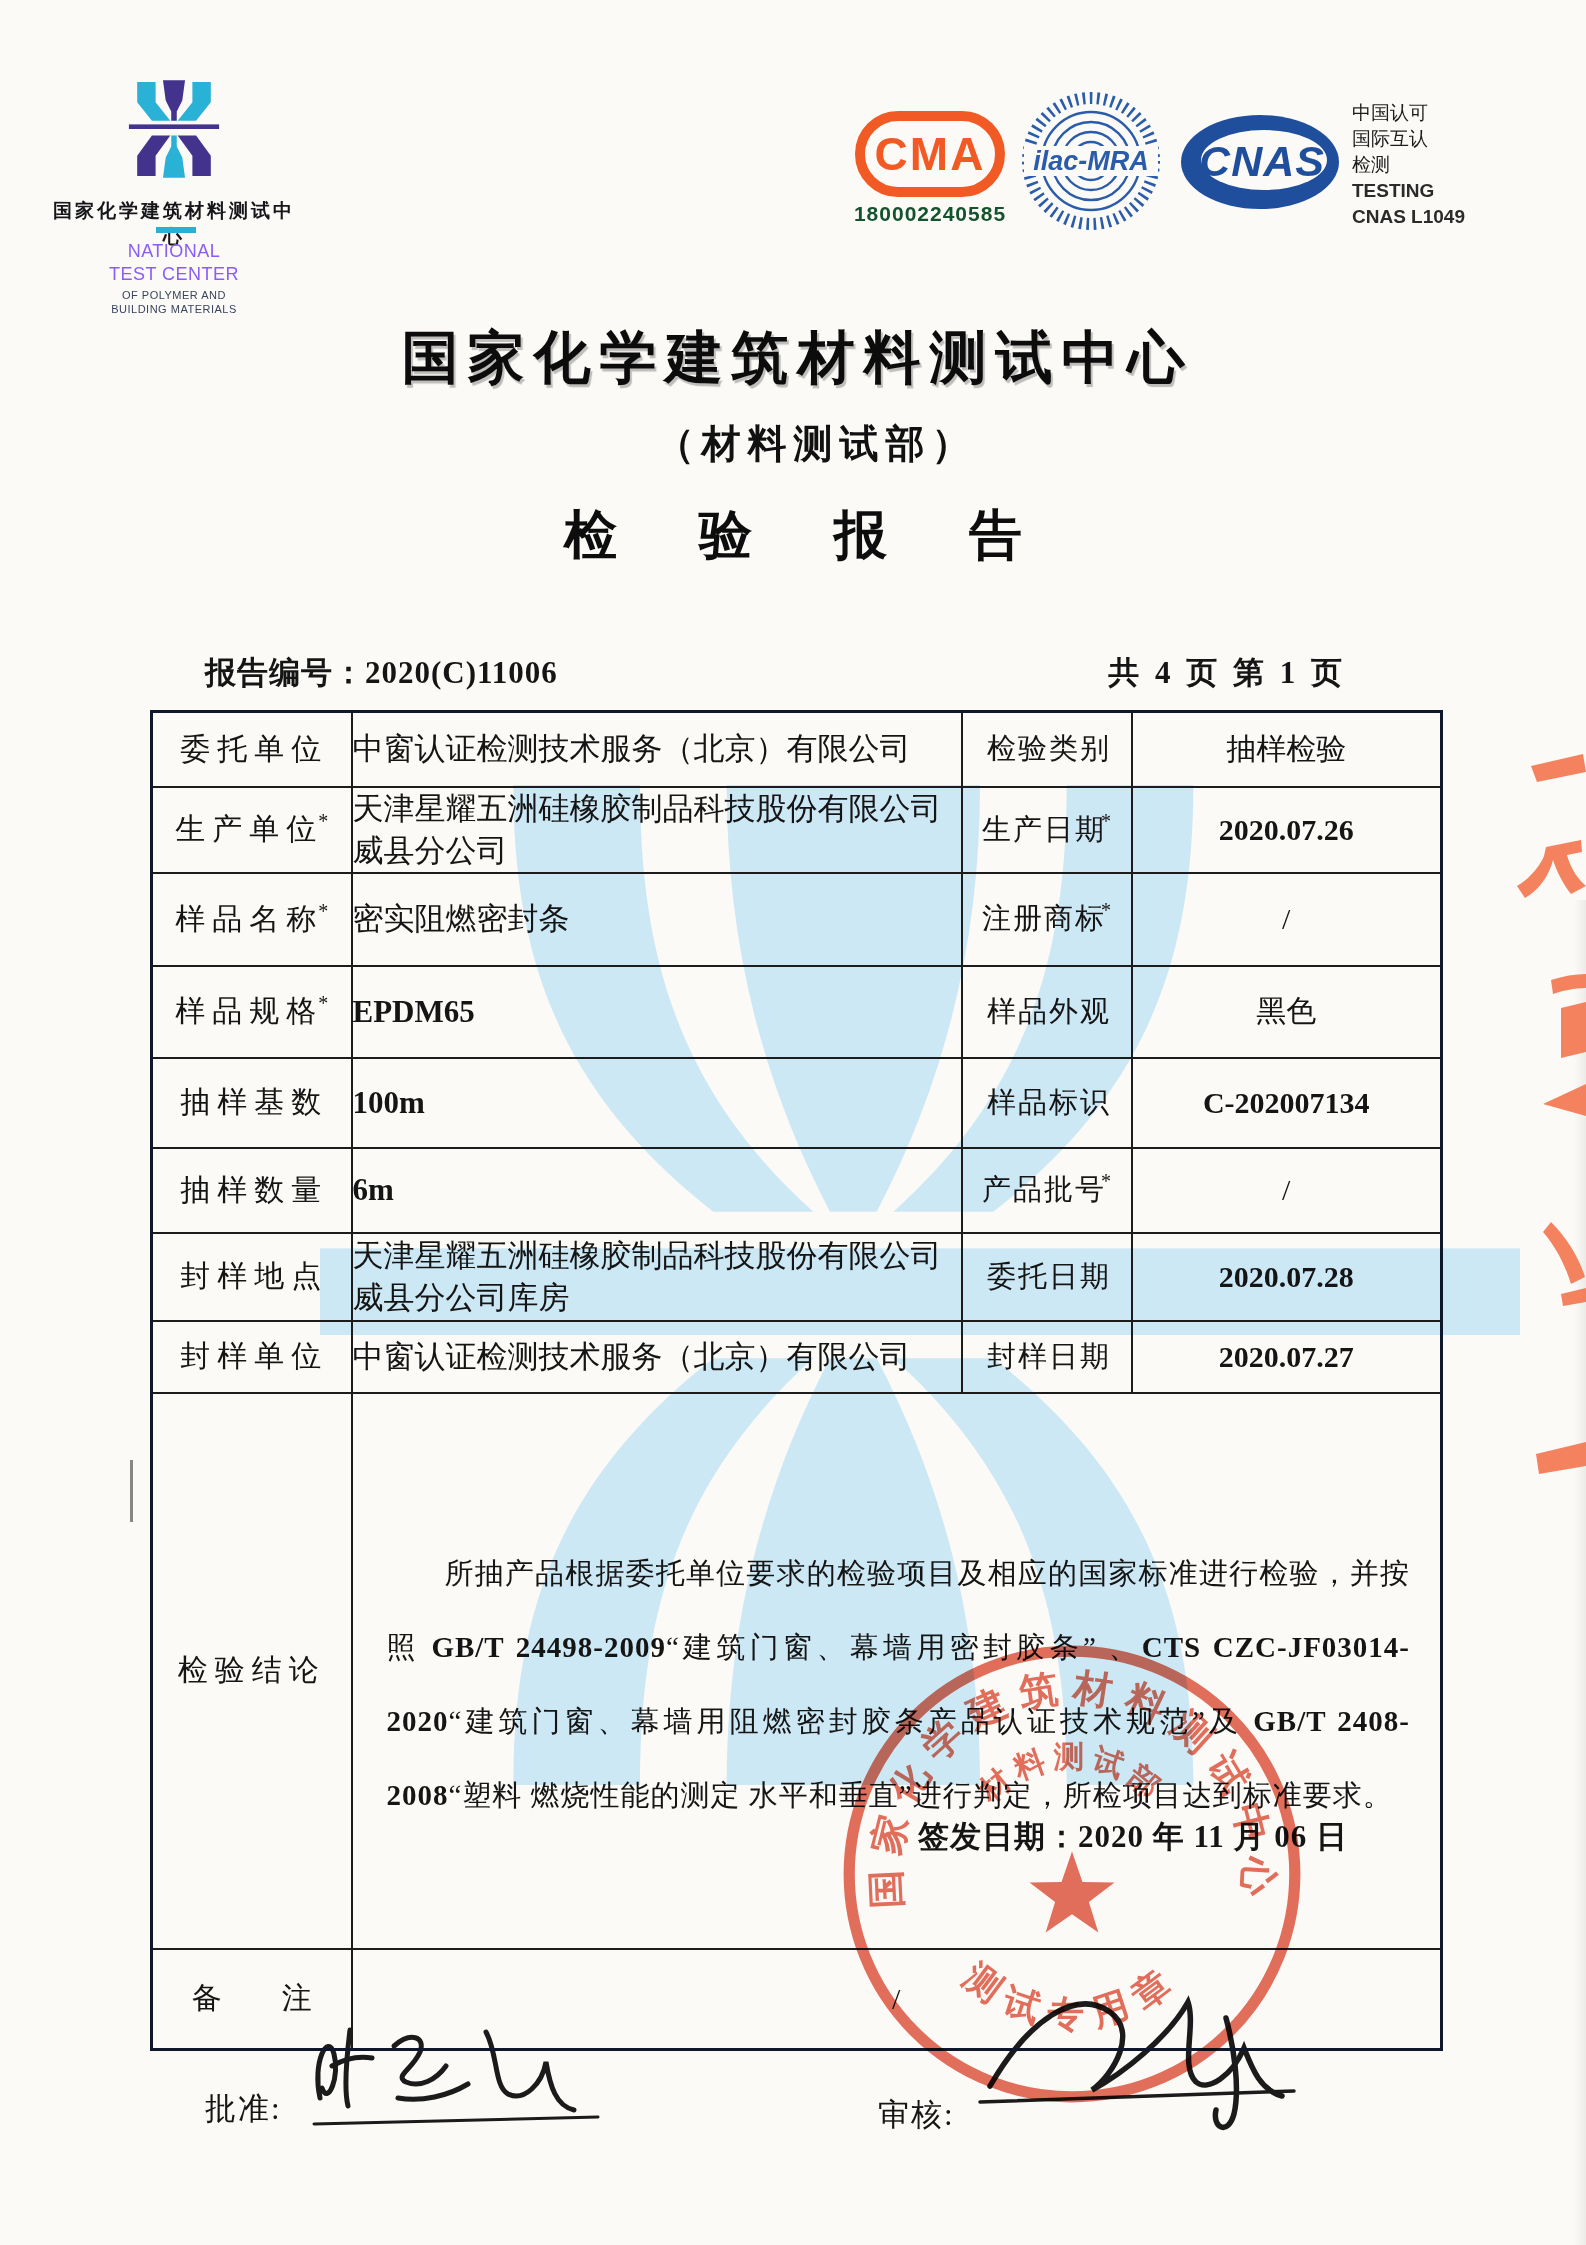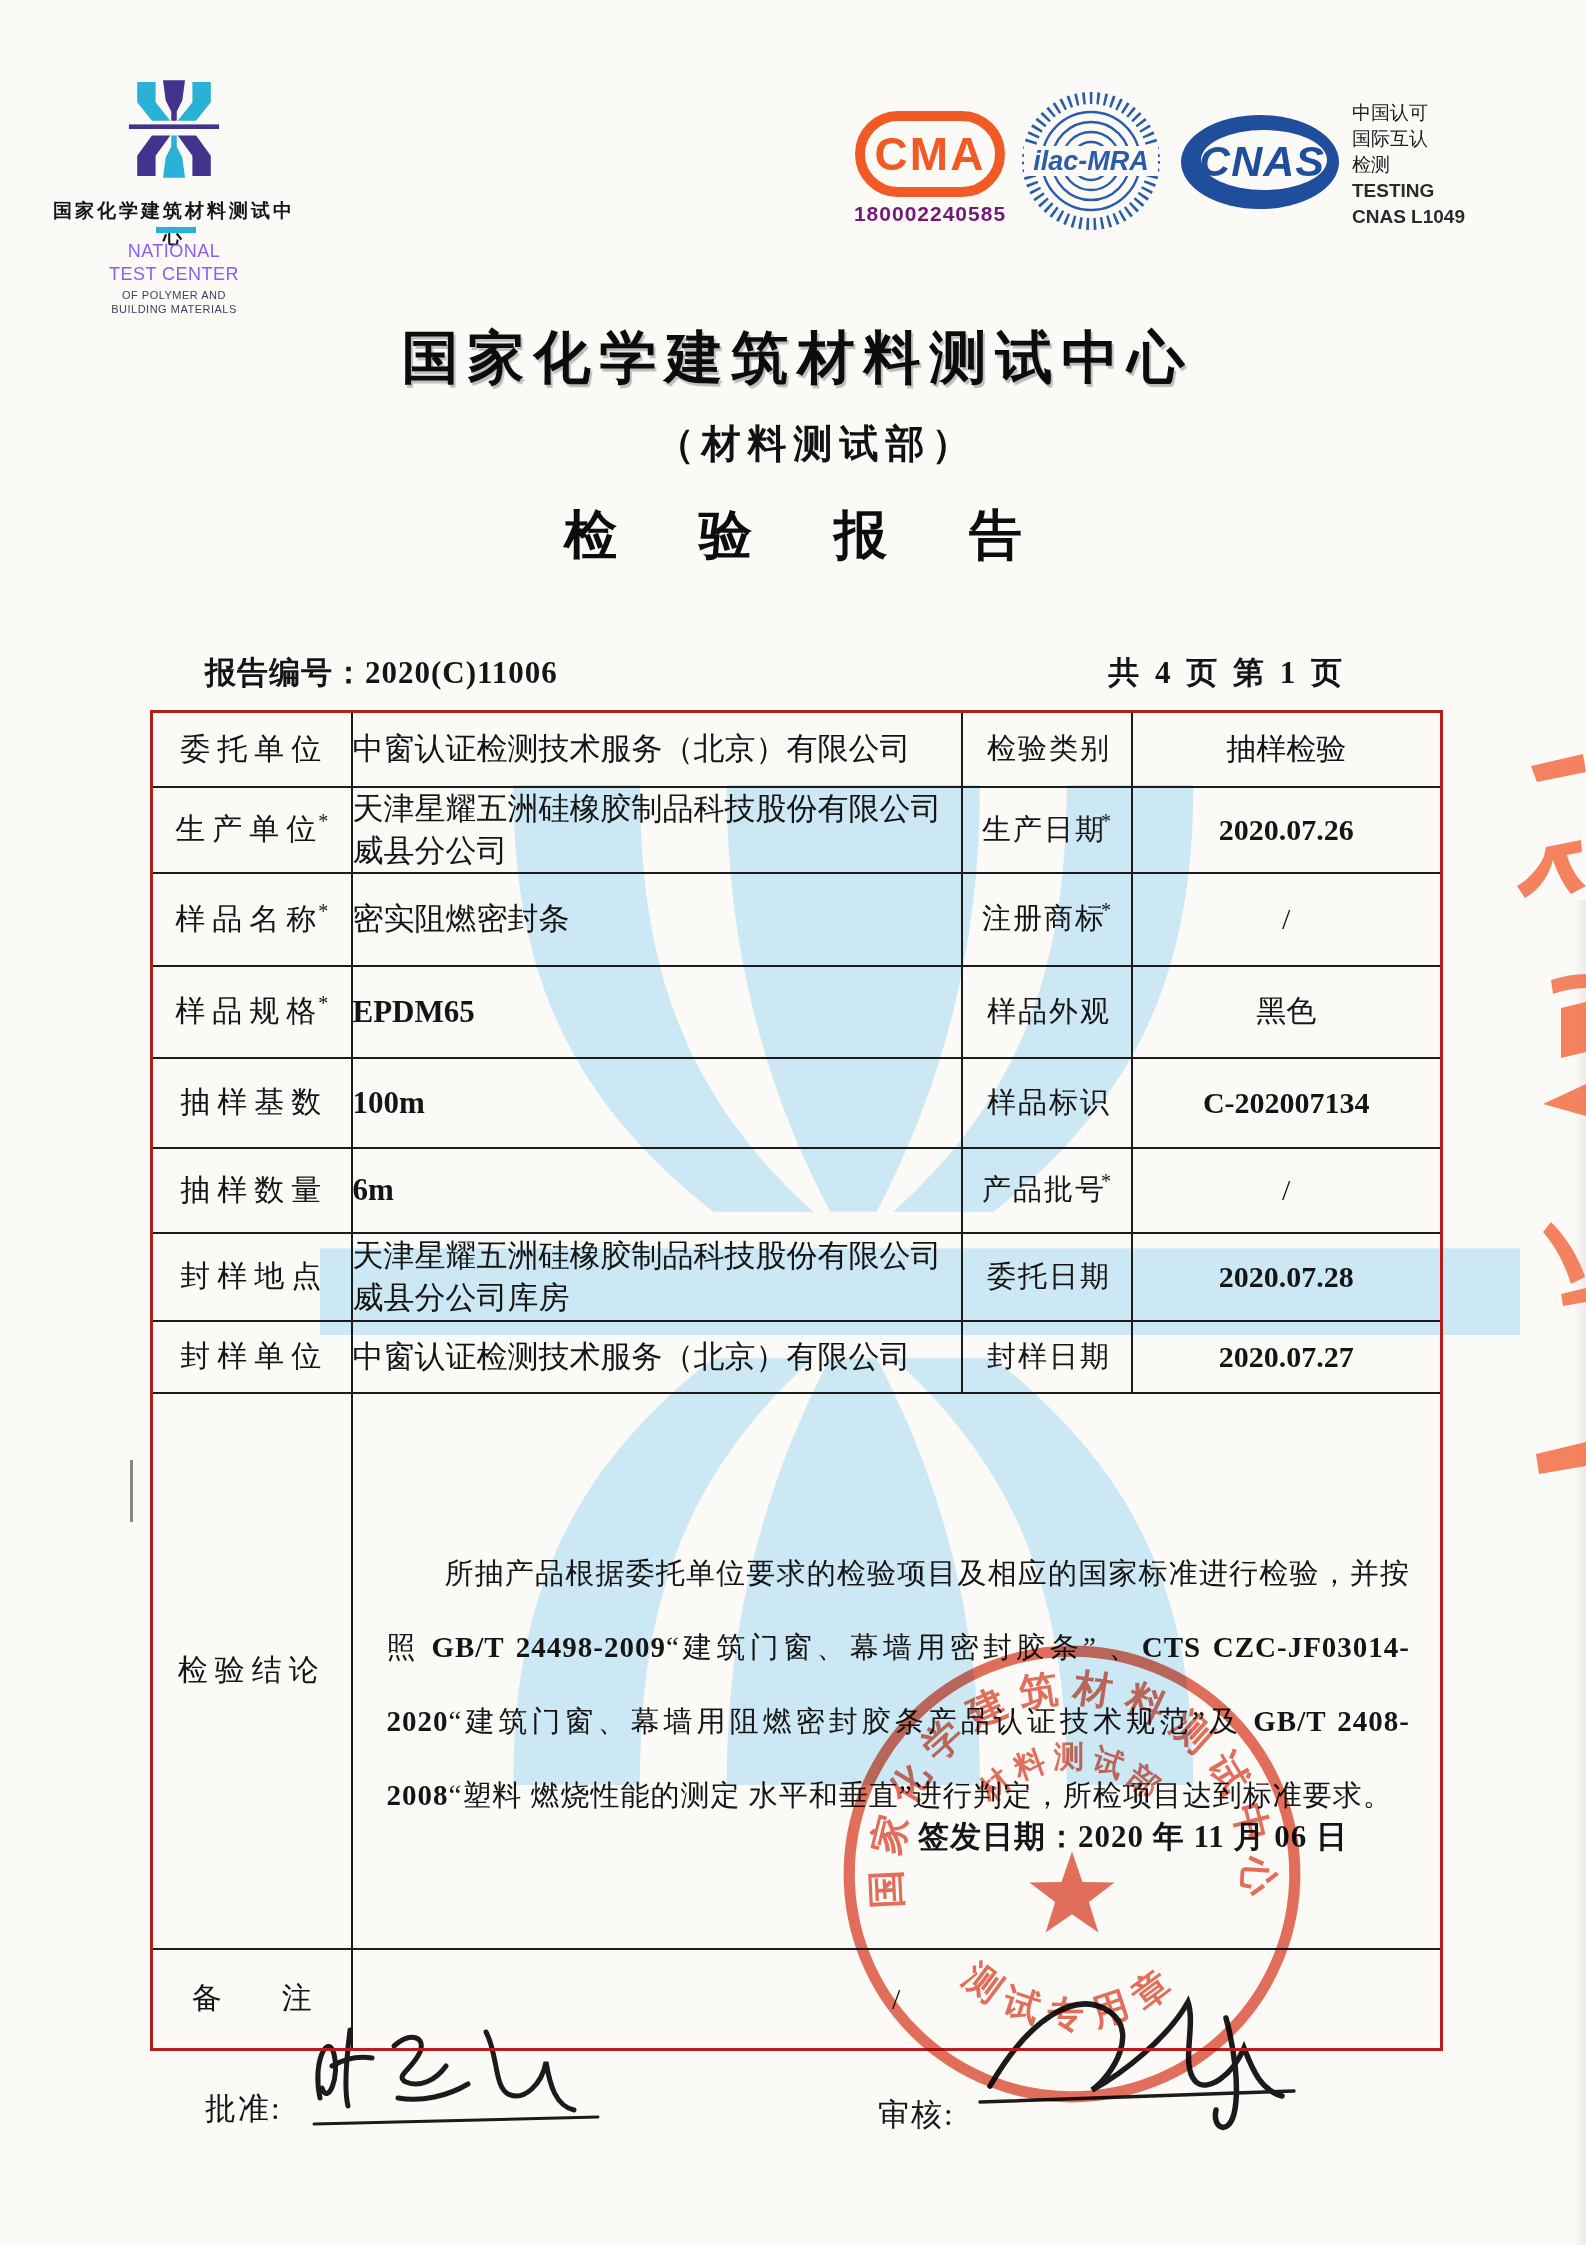--- a/index.html
+++ b/index.html
@@ -13,21 +13,21 @@
   #logo-icon{left:128px;top:78px;width:92px;height:102px;}
   #logo-cn{left:46px;top:198px;width:256px;text-align:center;font-size:19px;font-weight:bold;letter-spacing:3px;color:#15151a;}
   #logo-bar{left:156px;top:227px;width:40px;height:6px;background:#2ab0d5;}
   #logo-en{left:46px;top:240px;width:256px;text-align:center;font-family:"Liberation Sans","DejaVu Sans",sans-serif;
            font-weight:normal;font-size:18px;line-height:23px;color:#8b5cf6;letter-spacing:.5px;}
   #logo-sub{left:46px;top:288px;width:256px;text-align:center;font-family:"Liberation Sans","DejaVu Sans",sans-serif;
             font-size:11px;line-height:14px;color:#39445e;letter-spacing:.5px;}
   
   #cma{left:854px;top:110px;width:152px;height:88px;}
   #cma-num{left:846px;top:202px;width:168px;text-align:center;font-family:"Liberation Sans","DejaVu Sans",sans-serif;
-           font-weight:bold;font-size:21px;color:#701a75;letter-spacing:1px;}
+           font-weight:bold;font-size:21px;color:#14532d;letter-spacing:1px;}
   #ilac{left:1020px;top:90px;width:142px;height:142px;}
   #cnas-logo{left:1178px;top:112px;width:164px;height:100px;}
   #cnas-text{left:1352px;top:100px;width:180px;font-size:19px;line-height:26px;color:#1c1c1c;}
   #cnas-text .en{font-family:"Liberation Sans","DejaVu Sans",sans-serif;font-weight:bold;color:#2b2b2b;}
   
   .center-row{left:0;width:1586px;display:flex;justify-content:center;}
   #t-main{top:320px;}
   #t-main span{font-size:57px;font-weight:bold;letter-spacing:9px;margin-right:-9px;color:#0c0c0c;
                text-shadow:2px 3px 1px rgba(50,50,50,.30);}
   #t-dept{top:417px;padding-left:20px;}
@@ -36,21 +36,21 @@
   #t-report span{font-size:53px;font-weight:bold;letter-spacing:82px;margin-right:-82px;color:#0d0d0d;}
   
   #rpt-line{left:0;top:652px;width:1586px;height:44px;font-size:31px;font-weight:bold;}
   #rpt-left{position:absolute;left:205px;top:0;letter-spacing:1px;}
   #rpt-right{position:absolute;right:240px;top:0;letter-spacing:4px;}
   
   #watermark{left:320px;top:785px;width:1200px;height:1000px;z-index:1;}
   
   #tbl{position:absolute;left:150px;top:710px;z-index:2;border-collapse:collapse;table-layout:fixed;width:1290px;}
   #tbl td{border:2px solid #1c1c1c;padding:0;background:transparent;vertical-align:middle;}
-  #tbl{border:3px solid #b91c1c;}
+  #tbl{border:3px solid #0f172a;}
   td.lab{text-align:center;font-size:30px;letter-spacing:7px;}
   td.lab3{text-align:center;font-size:29px;letter-spacing:2px;}
   td.lab sup,td.lab3 sup{font-size:20px;letter-spacing:0;vertical-align:super;margin-left:-5px;}
   td.val{font-size:31px;padding-left:22px;line-height:42px;}
   td.valc{text-align:center;font-size:30px;}
   .b{font-weight:bold;}
   tr.r1{height:75px;}tr.r2{height:85px;}tr.r3{height:93px;}tr.r4{height:92px;}
   tr.r5{height:90px;}tr.r6{height:85px;}tr.r7{height:88px;}tr.r8{height:72px;}
   tr.r9{height:556px;}tr.r10{height:101px;}
   #concl-cell{position:relative;vertical-align:top;}

